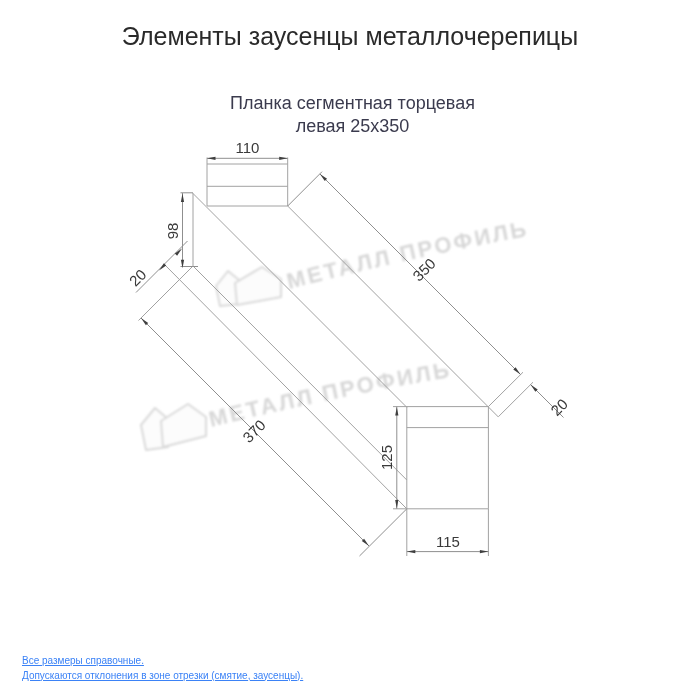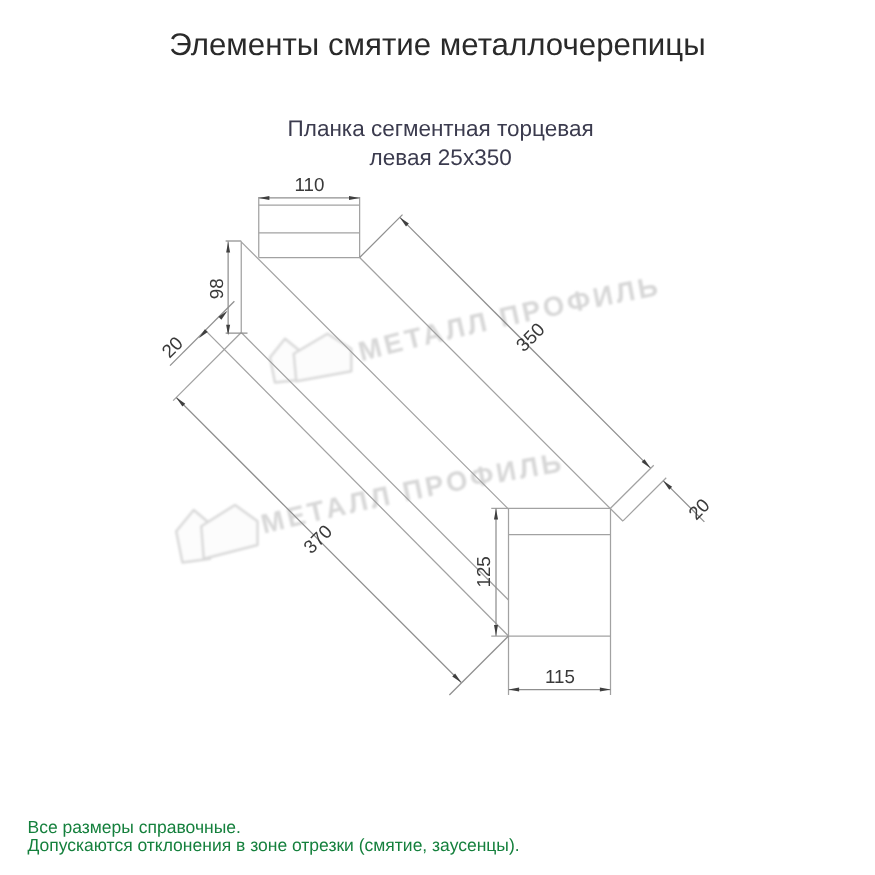--- a/index.html
+++ b/index.html
@@ -2,28 +2,28 @@
 <html><head>
 <meta charset="utf-8">
 <style>
   html,body{margin:0;padding:0;}
   body{width:700px;height:700px;background:#ffffff;position:relative;overflow:hidden;
        font-family:"Liberation Sans", sans-serif;}
   .title{position:absolute;left:0;top:22px;width:700px;text-align:center;
          font-size:25px;color:#2a2a2a;}
   .subtitle{position:absolute;left:0;top:92px;width:705px;text-align:center;
          font-size:18px;color:#3b3b4e;line-height:23px;}
-  .footer{position:absolute;left:22px;top:654px;font-size:14px;color:#15803d;line-height:14.5px;}
+  .footer{position:absolute;left:22px;top:654px;font-size:10px;color:#3b82f6;line-height:14.5px;text-decoration:underline;}
   svg{position:absolute;left:0;top:0;}
   text{font-family:"Liberation Sans", sans-serif;}
 </style>
 </head>
 <body>
 
-<div class="title">Элементы смятие металлочерепицы</div>
+<div class="title">Элементы заусенцы металлочерепицы</div>
 
 <div class="subtitle">Планка сегментная торцевая<br>левая 25x350</div>
 
 <svg width="700" height="700" viewBox="0 0 700 700">
   <defs>
     <filter id="wmblur" x="-15%" y="-15%" width="130%" height="130%">
         <feGaussianBlur stdDeviation="0.9"></feGaussianBlur>
       </filter>
     <path id="wmp1" d="M289,289 Q413,257 533,235" fill="none"></path>
     <path id="wmp2" d="M211,427 Q341,395 468,374" fill="none"></path>

